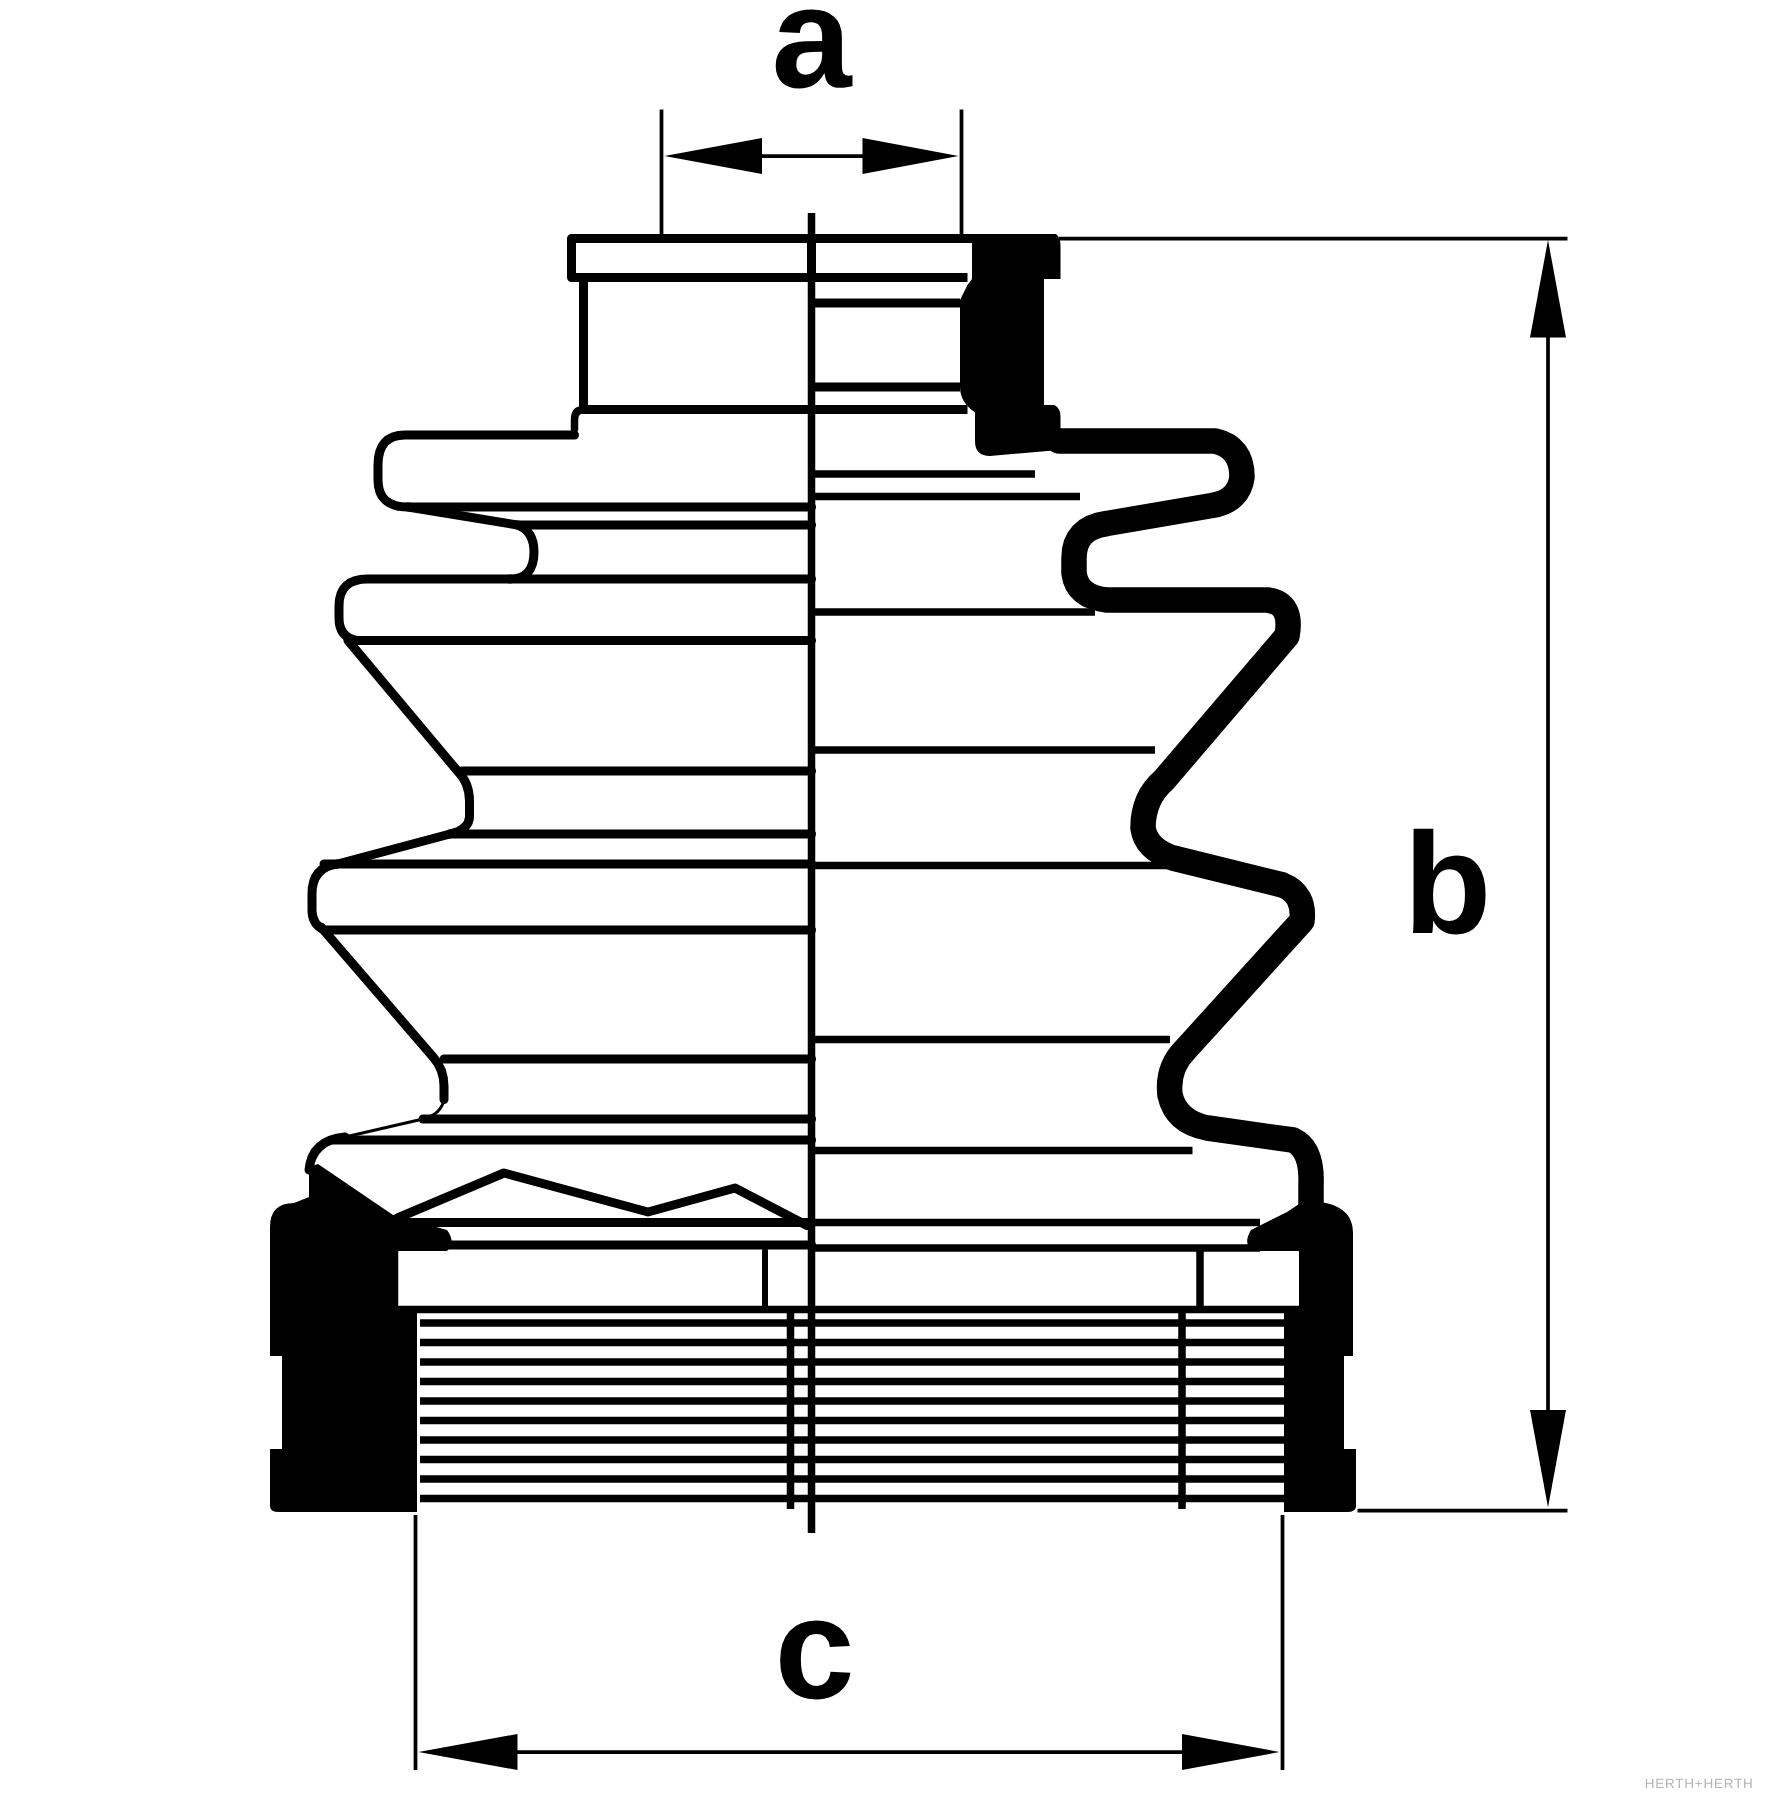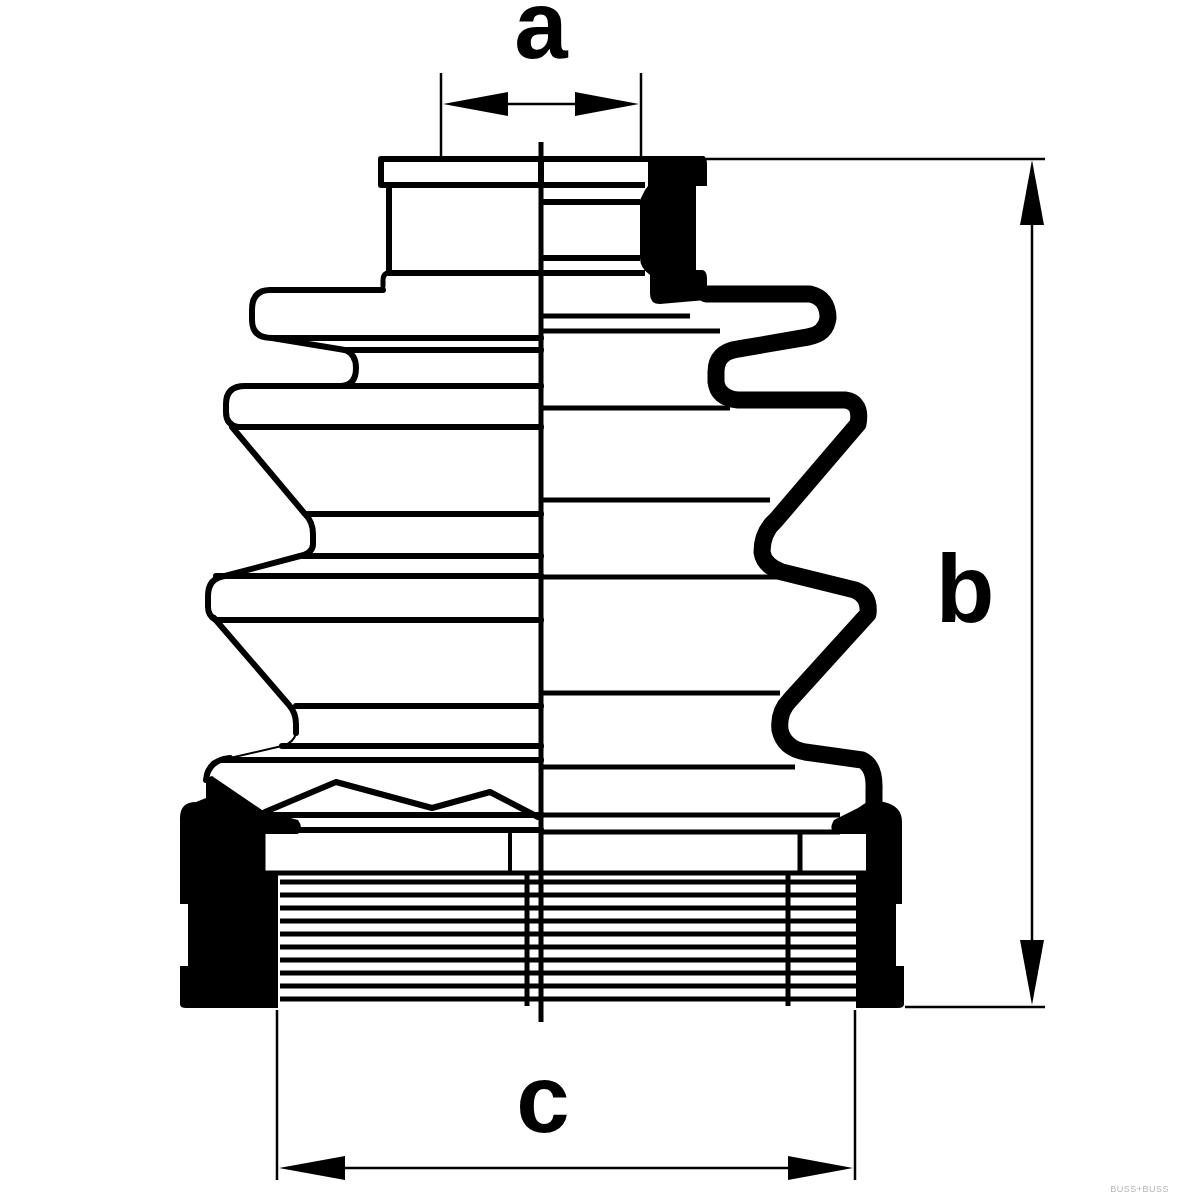--- a/index.html
+++ b/index.html
@@ -131,13 +131,13 @@
     <line x1="541" y1="934" x2="858" y2="934"></line>
     <line x1="541" y1="947" x2="858" y2="947"></line>
     <line x1="541" y1="960" x2="858" y2="960"></line>
     <line x1="541" y1="973" x2="858" y2="973"></line>
     <line x1="541" y1="986" x2="858" y2="986"></line>
     <line x1="541" y1="999" x2="858" y2="999"></line>
     <line x1="788" y1="874" x2="788" y2="1006" stroke-width="5"></line>
   </g>
 </svg>
 
-<div class="watermark">BUSS+BUSS</div>
+<div class="watermark">HERTH+HERTH</div>
 
 </body></html>

